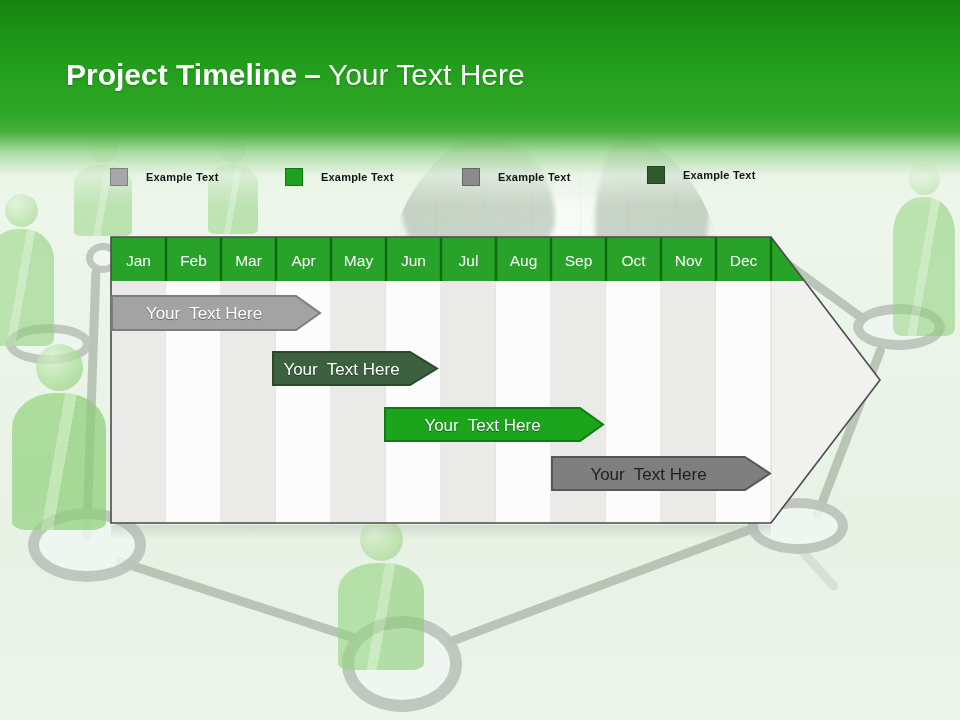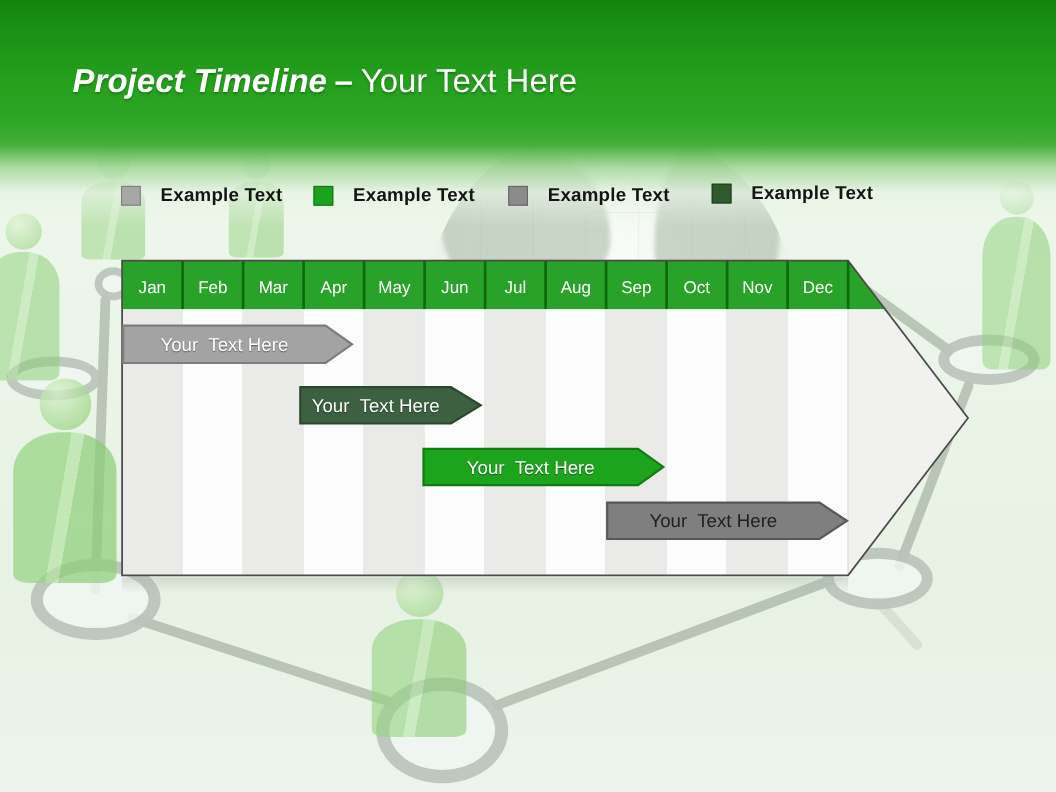--- a/index.html
+++ b/index.html
@@ -28,30 +28,30 @@
         border:10px solid rgba(150,163,148,.55);box-sizing:border-box;}
   .net-line{position:absolute;height:9px;border-radius:5px;background:rgba(146,158,144,.55);
             transform-origin:0 50%;}
 
   
   .header-gradient{position:absolute;left:0;top:0;width:960px;height:206px;z-index:2;
       background:linear-gradient(180deg,#15830f 0%,#1b9115 14%,#26a11e 38%,#2fa727 55%,
                  #46af3b 64%,rgba(160,214,150,.85) 74%,rgba(230,243,227,.7) 85%,rgba(238,247,235,0) 100%);}
   .title{position:absolute;left:66px;top:58px;z-index:3;color:#ffffff;font-size:30px;
          text-shadow:0 1px 2px rgba(0,60,0,.35);white-space:nowrap;}
-  .t-bold{font-weight:700;font-style:italic;}
+  .t-bold{font-weight:700;}
   .t-dash{font-weight:700;margin:0 7px;}
   .t-light{font-weight:400;}
 
   
   .legend{position:absolute;inset:0;z-index:3;}
   .legend-item{position:absolute;top:168px;display:flex;align-items:center;}
   .li-1{left:110px;} .li-2{left:285px;} .li-3{left:462px;} .li-4{left:647px;top:166px;}
   .swatch{width:18px;height:18px;border:1px solid #666;box-sizing:border-box;margin-right:18px;}
-  .legend-label{font-size:17px;font-weight:700;color:#141414;letter-spacing:.2px;}
+  .legend-label{font-size:11px;font-weight:700;color:#141414;letter-spacing:.2px;}
 
   
   .chart{position:absolute;left:0;top:0;z-index:3;}
   .arrow-body{fill:var(--body-fill,#f1f1f0);}
   .arrow-outline{fill:none;stroke:var(--outline,#4b4b4b);stroke-width:1.6;}
   .header-band{fill:var(--header-fill,#28a228);}
   .stripe-a{fill:var(--stripe,#eaeae9);} .stripe-b{fill:#fcfcfc;}
   .divider{stroke:var(--divider,#0d6b0d);stroke-width:2.5;}
   .colsep{stroke:#e2e2e1;stroke-width:1.5;}
   .month{fill:var(--month-color,#ffffff);font:400 15.5px "Liberation Sans",sans-serif;text-anchor:middle;}

